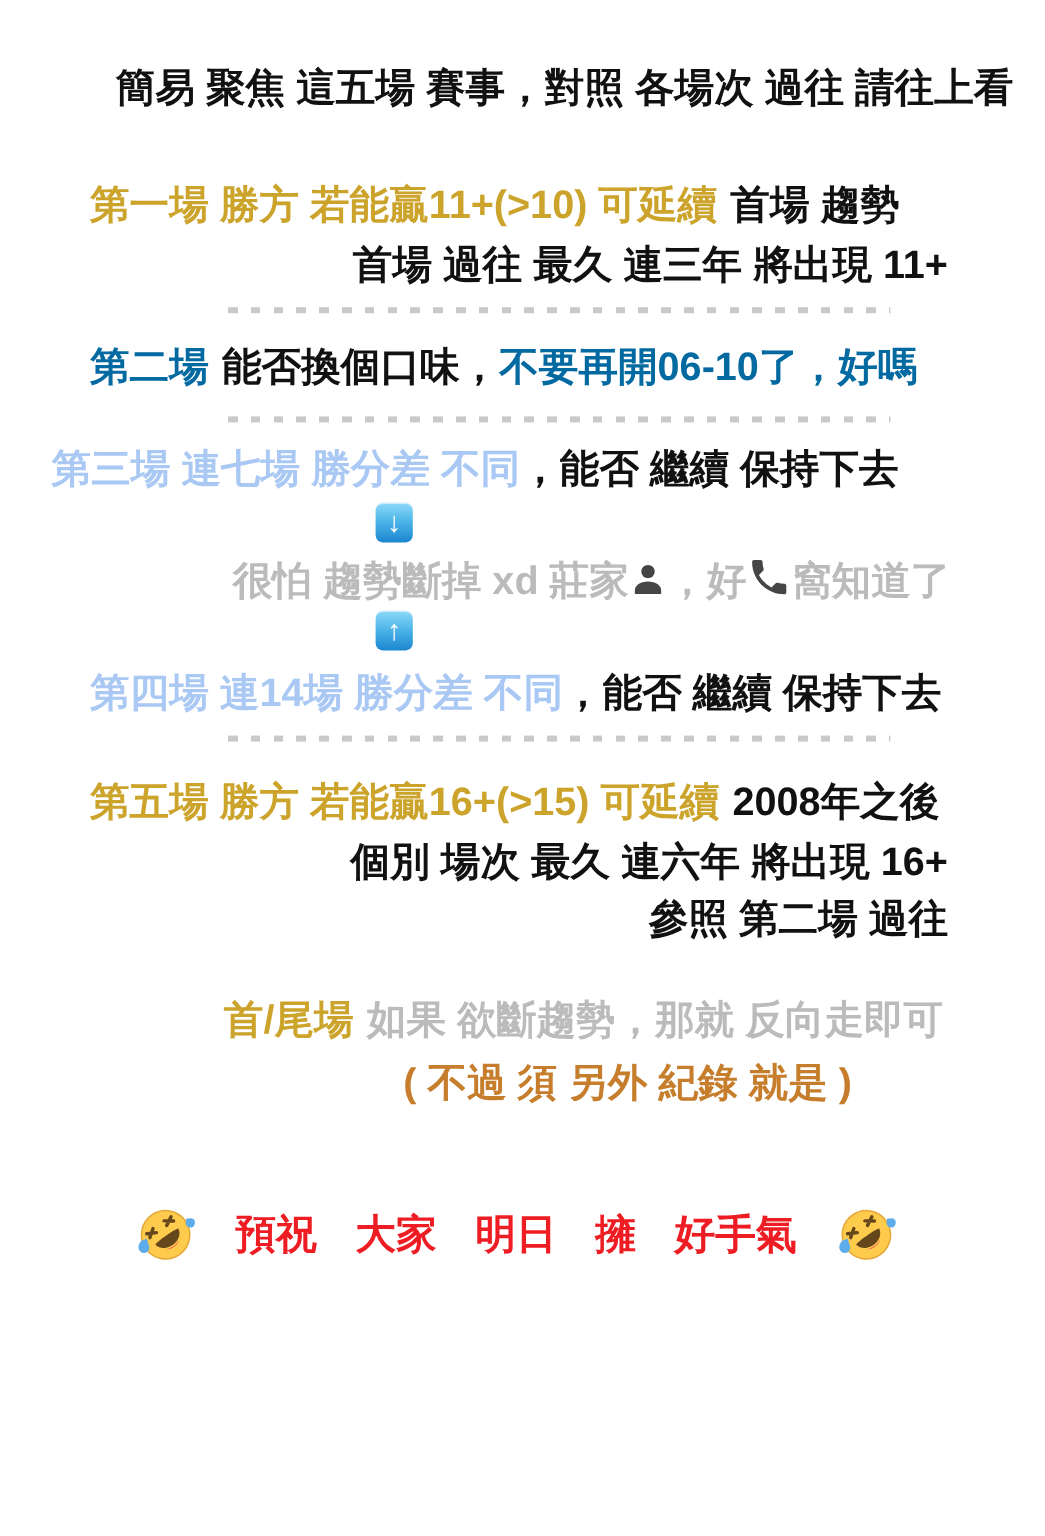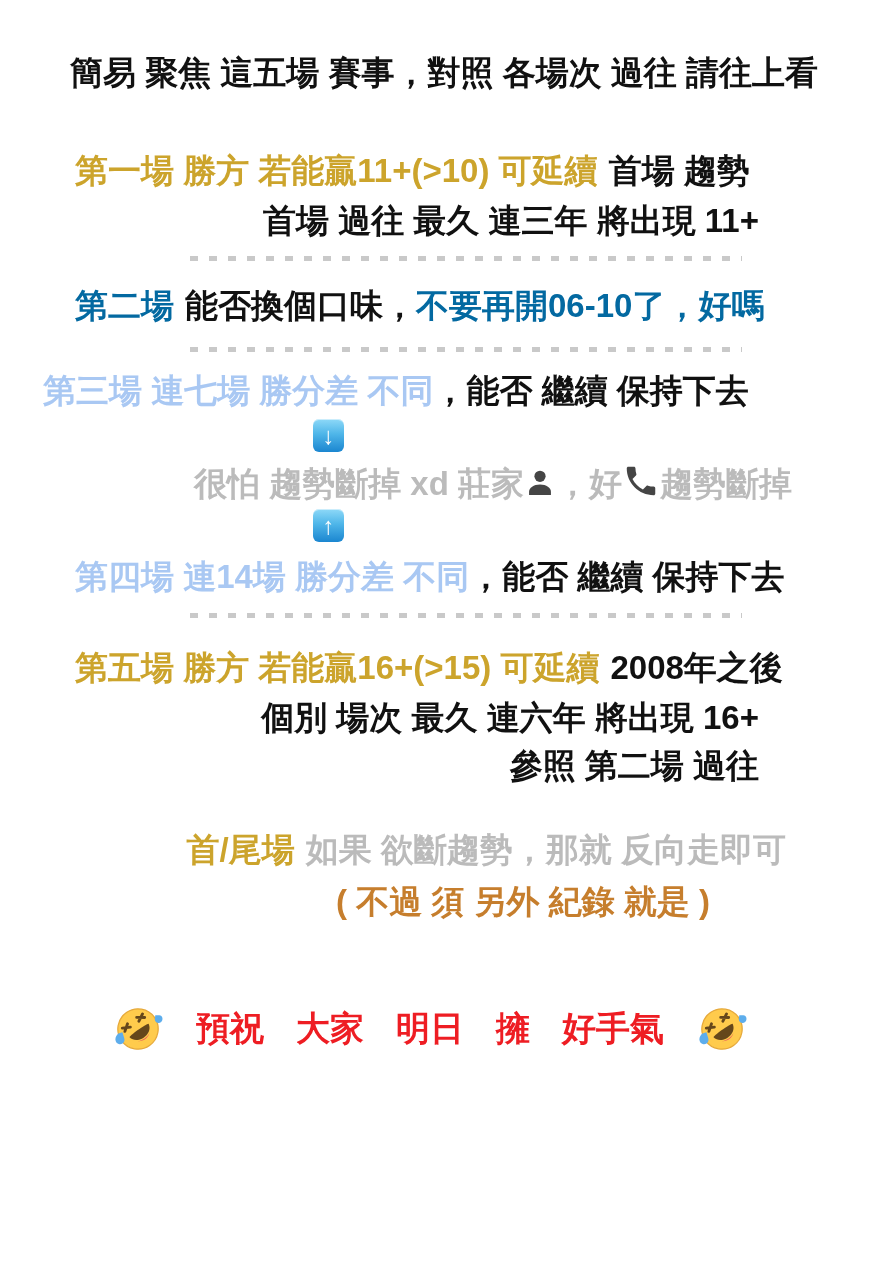--- a/index.html
+++ b/index.html
@@ -10,25 +10,25 @@
   }
   .page{padding-top:50px;}
   .line{font-size:33px;line-height:46px;white-space:nowrap;}
   .c-gold{color:#CCA42C;}
   .c-green{color:#0369a1;}
   .c-blue{color:#A9C8F3;}
   .c-gray{color:#BBBBBB;}
   .c-orange{color:#C67E2D;}
   .sp{margin-left:11px;}
   .right{text-align:right;}
-  .pr81{padding-right:112px;}
+  .pr81{padding-right:81px;}
   .pr79{padding-right:79px;}
   .pr85{padding-right:85px;}
   .pr161{padding-right:161px;}
-  .pl70{padding-left:70px;}
+  .pl70{padding-left:70px;text-align:center;}
   .pl75{padding-left:75px;}
   .pl113{padding-left:113px;}
   .divider{
     height:5px;width:552px;margin-left:190px;
     background:repeating-linear-gradient(to right,#C9C9C9 0 8px,transparent 8px 19px);
   }
   .arrow-box{
     width:31px;height:33px;margin-left:313px;border-radius:6px;
     background:linear-gradient(180deg,#8ED9F8 0%,#4FB6E9 45%,#1B86D0 100%);
     display:flex;align-items:center;justify-content:center;
@@ -97,21 +97,21 @@
   <div class="arrow-box mt-5">
     <span>↓</span>
   </div>
 
   <div class="line right pr79 mt-9 c-gray">
     <span>很怕 趨勢斷掉 xd 莊家</span><svg class="inline-icon" width="32" height="34" viewBox="0 0 24 24">
         <circle cx="12" cy="7" r="4.2" fill="#454545"></circle>
         <path d="M12 13.2c-4.8 0-8.2 2.6-8.2 5.3V21h16.4v-2.5c0-2.7-3.4-5.3-8.2-5.3z" fill="#454545"></path>
       </svg><span>，好</span><svg class="inline-icon" width="38" height="38" viewBox="0 0 24 24">
         <path d="M6.62 10.79c1.44 2.83 3.76 5.14 6.59 6.59l2.2-2.2c.27-.27.67-.36 1.02-.24 1.12.37 2.33.57 3.57.57.55 0 1 .45 1 1V20c0 .55-.45 1-1 1-9.39 0-17-7.61-17-17 0-.55.45-1 1-1h3.5c.55 0 1 .45 1 1 0 1.25.2 2.45.57 3.57.11.35.03.74-.25 1.02l-2.2 2.2z" fill="#454545"></path>
-      </svg><span>趨勢斷掉</span>
+      </svg><span>窩知道了</span>
   </div>
 
   <div class="arrow-box mt-2">
     <span>↑</span>
   </div>
 
   <div class="line pl75 mt-12">
     <span class="c-blue">第四場 連14場 勝分差 不同</span><span>，能否 繼續 保持下去</span>
   </div>
 

